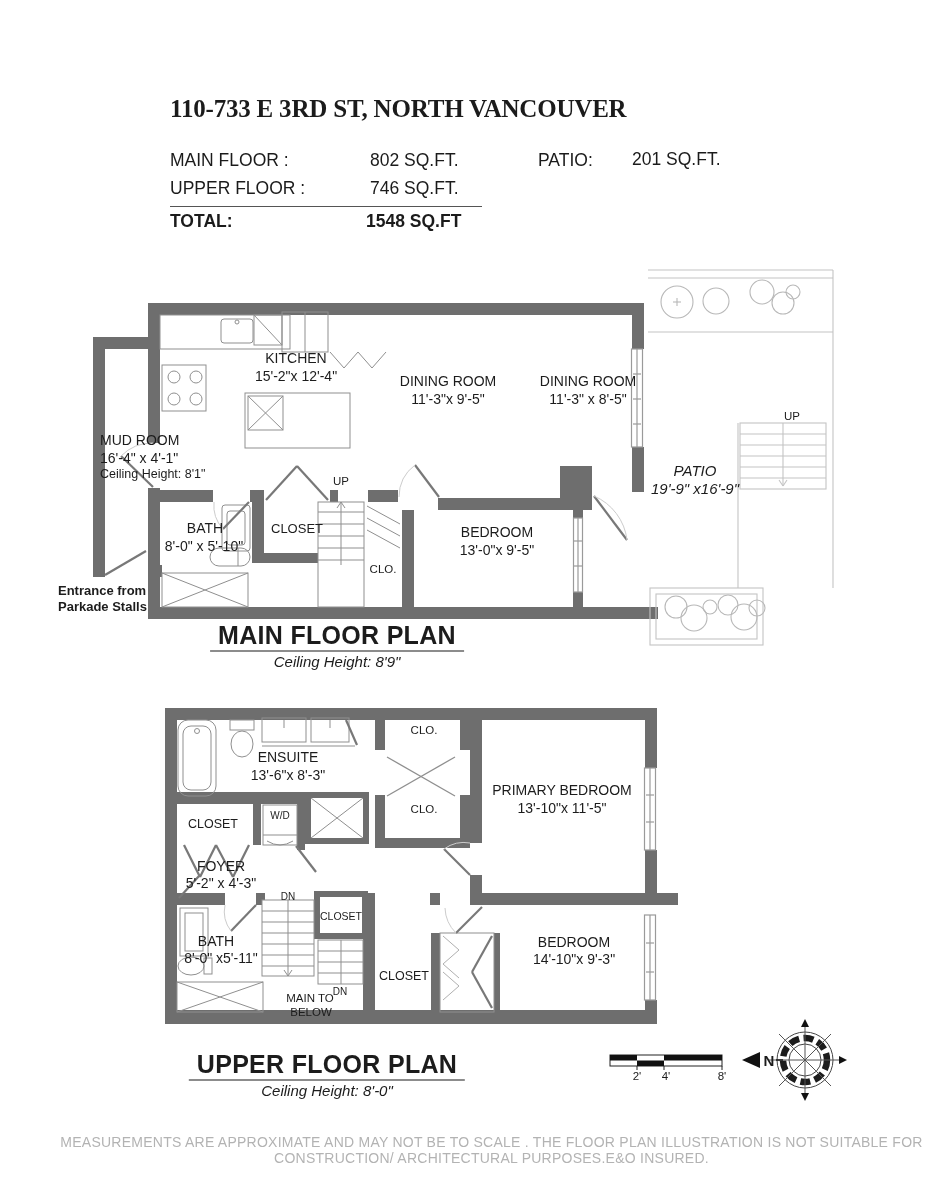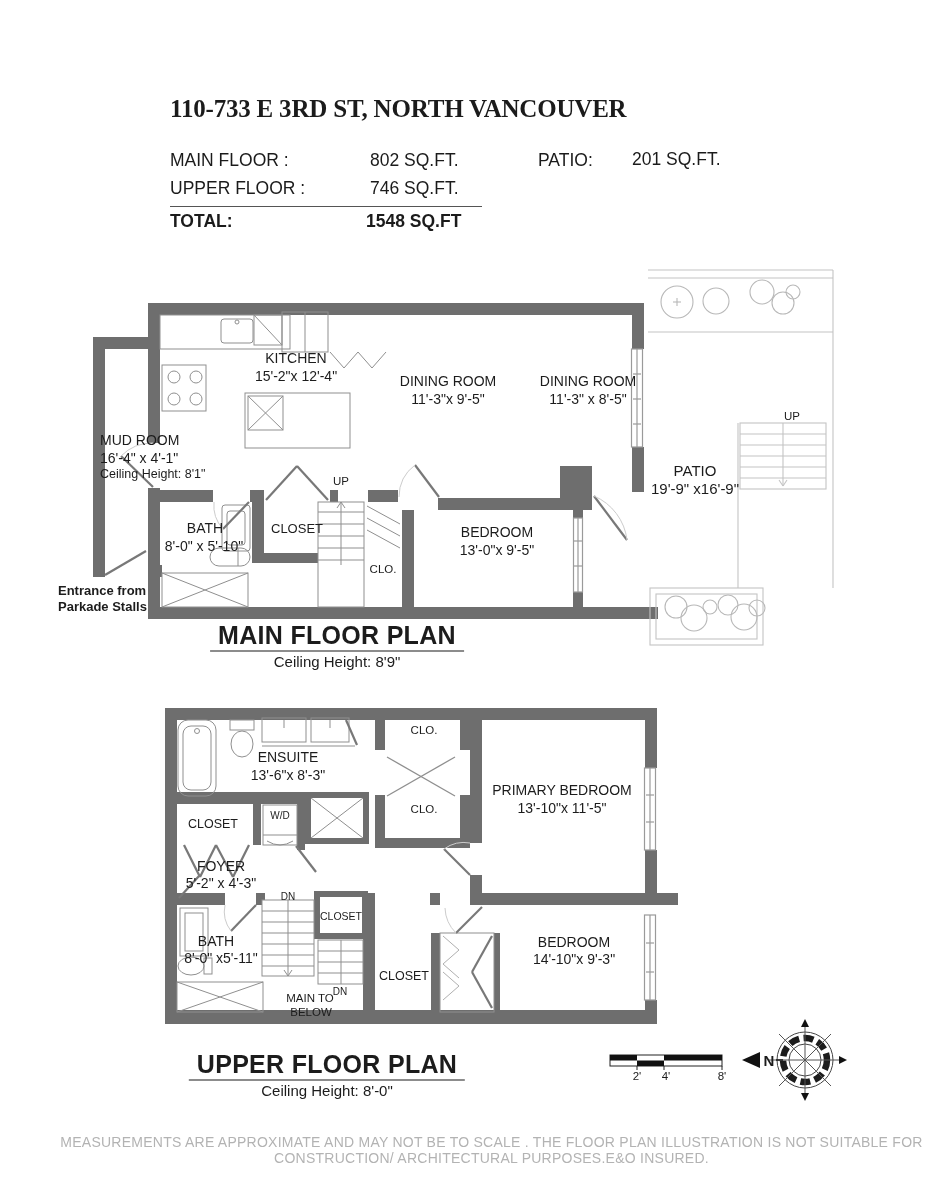--- a/index.html
+++ b/index.html
@@ -3,21 +3,21 @@
 <meta charset="utf-8">
 <style>
   html,body{margin:0;padding:0;background:#ffffff;}
   .page{position:relative;width:927px;height:1200px;background:#fff;overflow:hidden;
         font-family:"Liberation Sans",sans-serif;color:#1b1b1b;}
   svg{position:absolute;left:0;top:0;}
   .lbl{position:absolute;transform:translate(-50%,-50%);white-space:nowrap;
        font-size:14px;line-height:1;color:#1c1c1c;}
   .lbl-left{position:absolute;transform:translate(0,-50%);white-space:nowrap;
        font-size:14px;line-height:1;color:#1c1c1c;}
-  .s15{font-size:15px;} .s13{font-size:13px;} .s12{font-size:12.5px;} .s11{font-size:11.5px;}
+  .s15{font-size:15px;font-style:italic;} .s13{font-size:13px;} .s12{font-size:12.5px;} .s11{font-size:11.5px;}
   .s10{font-size:10.5px;} .s9{font-size:10px;}
   .b{font-weight:bold;}
   .plan-title{font-weight:bold;font-size:25px;letter-spacing:.3px;
       border-bottom:1.6px solid #1b1b1b;padding:0 8px 3px 8px;}
   .hdr-title{position:absolute;left:170px;top:95px;font-size:25px;font-weight:bold;letter-spacing:-.2px;font-family:Liberation Serif, serif;}
   .hdr-row-label{position:absolute;left:170px;font-size:17.5px;}
   .hdr-row-val{position:absolute;width:112px;text-align:left;font-size:17.5px;}
   .hdr-line{position:absolute;left:170px;top:206px;width:312px;border-top:1.3px solid #555;}
   .compass-n{position:absolute;transform:translate(-50%,-50%);font-size:15px;font-weight:600;}
   .disclaimer{position:absolute;left:0;top:1134px;width:927px;text-align:center;

